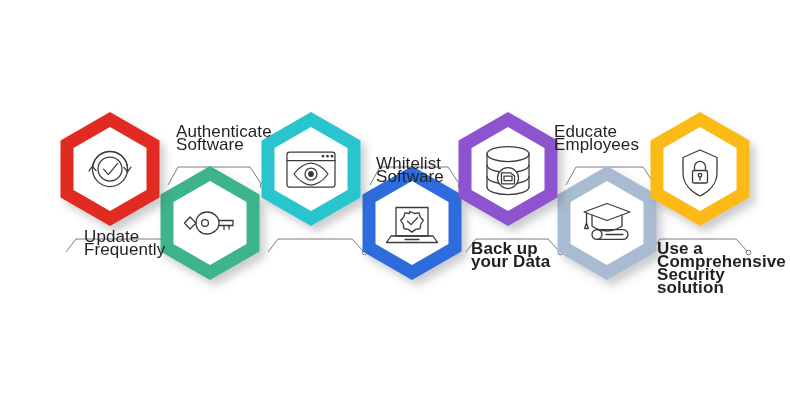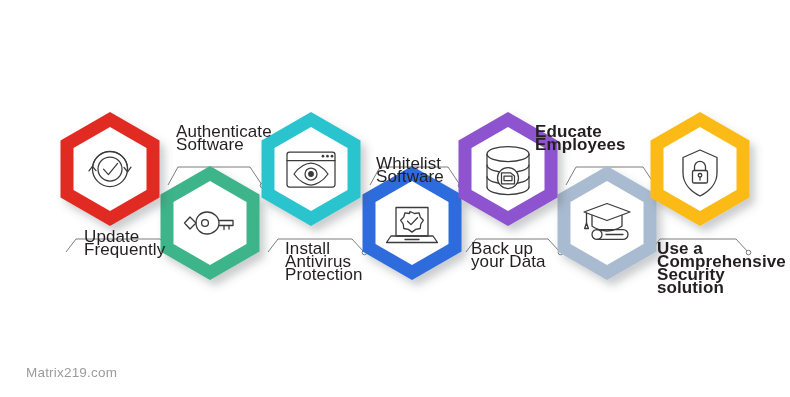--- a/index.html
+++ b/index.html
@@ -214,32 +214,28 @@
     </g>
 
   </svg>
 
   <div class="hex-label" style="left:84px; top:230px; width:100px;">Update
 Frequently</div>
 
   <div class="hex-label" style="left:176px; top:125px; width:110px;">Authenticate
 Software</div>
 
-  <div class="hex-label" style="left:285px; top:242px; width:100px;">Install
-Antivirus
-Protection</div>
 
   <div class="hex-label" style="left:376px; top:125px; width:100px;margin-top:32px;">Whitelist
 Software</div>
 
-  <div class="hex-label" style="left:471px; top:242px; width:100px;">Back up
+  <div class="hex-label" style="left:471px; top:242px; width:100px;font-weight:bold;">Back up
 your Data</div>
 
-  <div class="hex-label" style="left:535px; top:125px; width:100px;font-weight:bold;">Educate
+  <div class="hex-label" style="left:554px; top:125px; width:100px;">Educate
 Employees</div>
 
   <div class="hex-label" style="left:657px; top:242px; width:130px;font-weight:bold;">Use a
 Comprehensive
 Security solution</div>
 
-  <div class="watermark">Matrix219.com</div>
 
 </div>
 
 </body></html>

